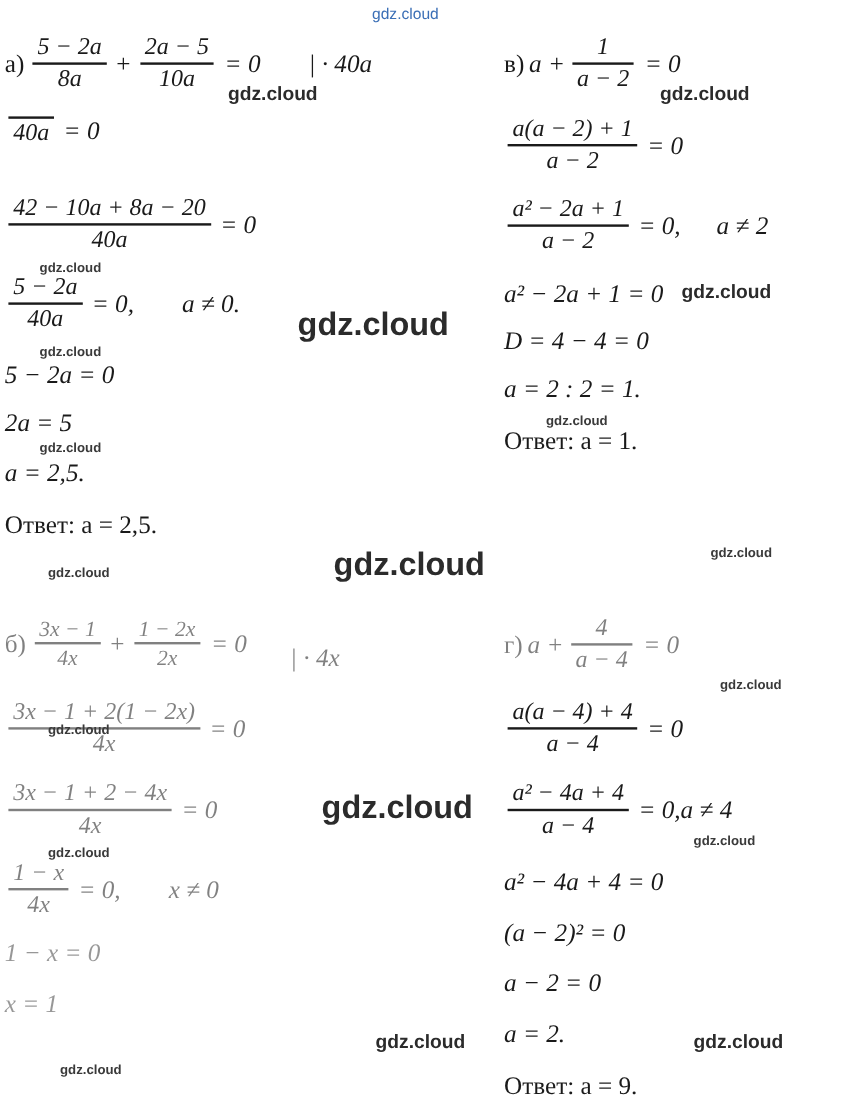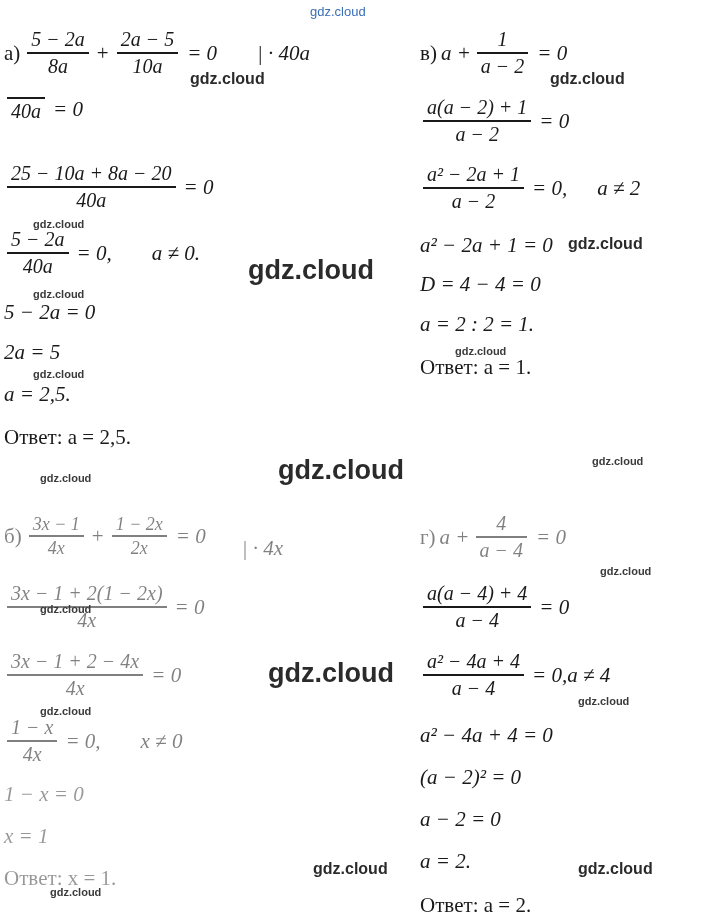--- a/index.html
+++ b/index.html
@@ -114,21 +114,21 @@
         <span class="bar"></span>
         <span class="den">40a</span>
       </span>
       <span style="margin-left:5px;">= 0</span>
     </div>
   </div>
 
   <div class="blk math" style="left:4px; top:162px;">
     <div class="row">
       <span class="frac">
-        <span class="num">25 − 10a + 8a − 20</span>
+        <span class="num">42 − 10a + 8a − 20</span>
         <span class="bar"></span>
         <span class="den">40a</span>
       </span>
       <span style="margin-left:5px;">= 0</span>
     </div>
   </div>
 
   <div class="blk math" style="left:4px; top:228px;">
     <div class="row">
       <span class="frac">
@@ -235,21 +235,20 @@
         <span class="bar"></span>
         <span class="den">4x</span>
       </span>
       <span style="margin-left:5px;">= 0,</span>
       <span class="cond" style="margin-left:40px;">x ≠ 0</span>
     </div>
   </div>
 
   <div class="blk math faded2" style="left:4px; top:782px;">1 − x = 0</div>
   <div class="blk math faded2" style="left:4px; top:824px;">x = 1</div>
-  <div class="blk ans faded2" style="left:4px; top:866px;">Ответ: x = 1.</div>
 
   <div class="blk math faded" style="left:420px; top:512px;">
     <div class="row">
       <span class="lbl">г)</span>
       <span>a +</span>
       <span class="frac" style="margin-left:6px;">
         <span class="num">4</span>
         <span class="bar"></span>
         <span class="den">a − 4</span>
       </span>
@@ -277,21 +276,21 @@
       </span>
       <span style="margin-left:5px;">= 0,</span>
       <span class="cond" style="">a ≠ 4</span>
     </div>
   </div>
 
   <div class="blk math" style="left:420px; top:723px;">a² − 4a + 4 = 0</div>
   <div class="blk math" style="left:420px; top:765px;">(a − 2)² = 0</div>
   <div class="blk math" style="left:420px; top:807px;">a − 2 = 0</div>
   <div class="blk math" style="left:420px; top:849px;">a = 2.</div>
-  <div class="blk ans" style="left:420px; top:893px;">Ответ: a = 2.</div>
+  <div class="blk ans" style="left:420px; top:893px;">Ответ: a = 9.</div>
 
   <div id="watermark-layer">
       <div class="wm blue" style="left: 310px; top: 4px;">gdz.cloud</div>
       <div class="wm md" style="left: 190px; top: 70px;">gdz.cloud</div>
       <div class="wm md" style="left: 550px; top: 70px;">gdz.cloud</div>
       <div class="wm sm" style="left: 33px; top: 218px;">gdz.cloud</div>
       <div class="wm sm" style="left: 33px; top: 288px;">gdz.cloud</div>
       <div class="wm lg" style="left: 248px; top: 255px;">gdz.cloud</div>
       <div class="wm md" style="left: 568px; top: 235px;">gdz.cloud</div>
       <div class="wm sm" style="left: 33px; top: 368px;">gdz.cloud</div>

